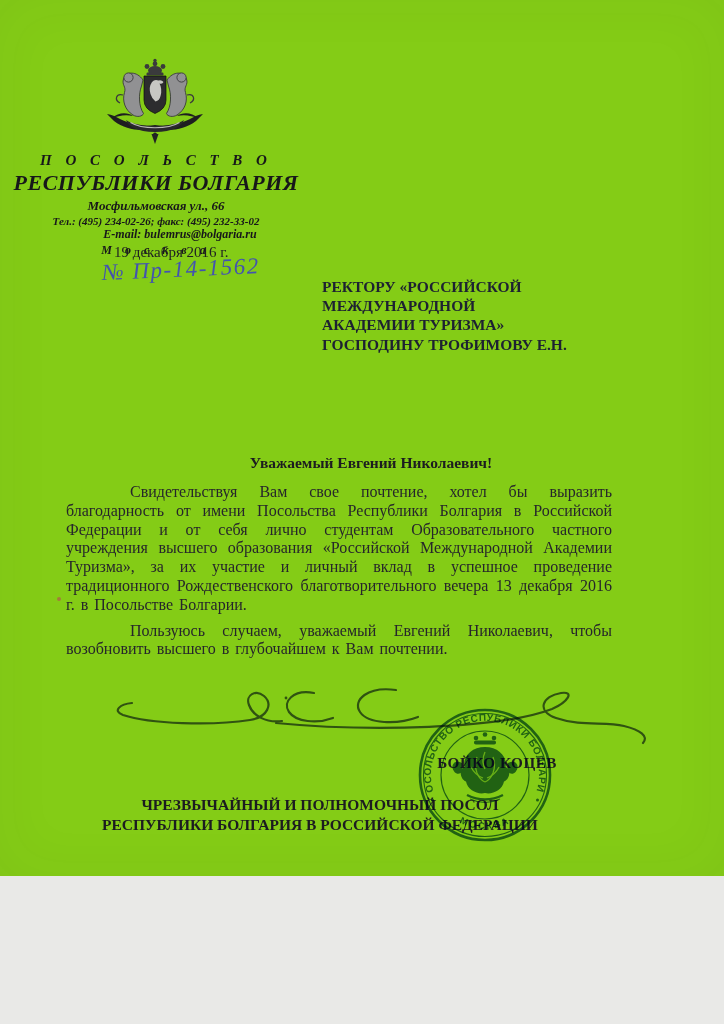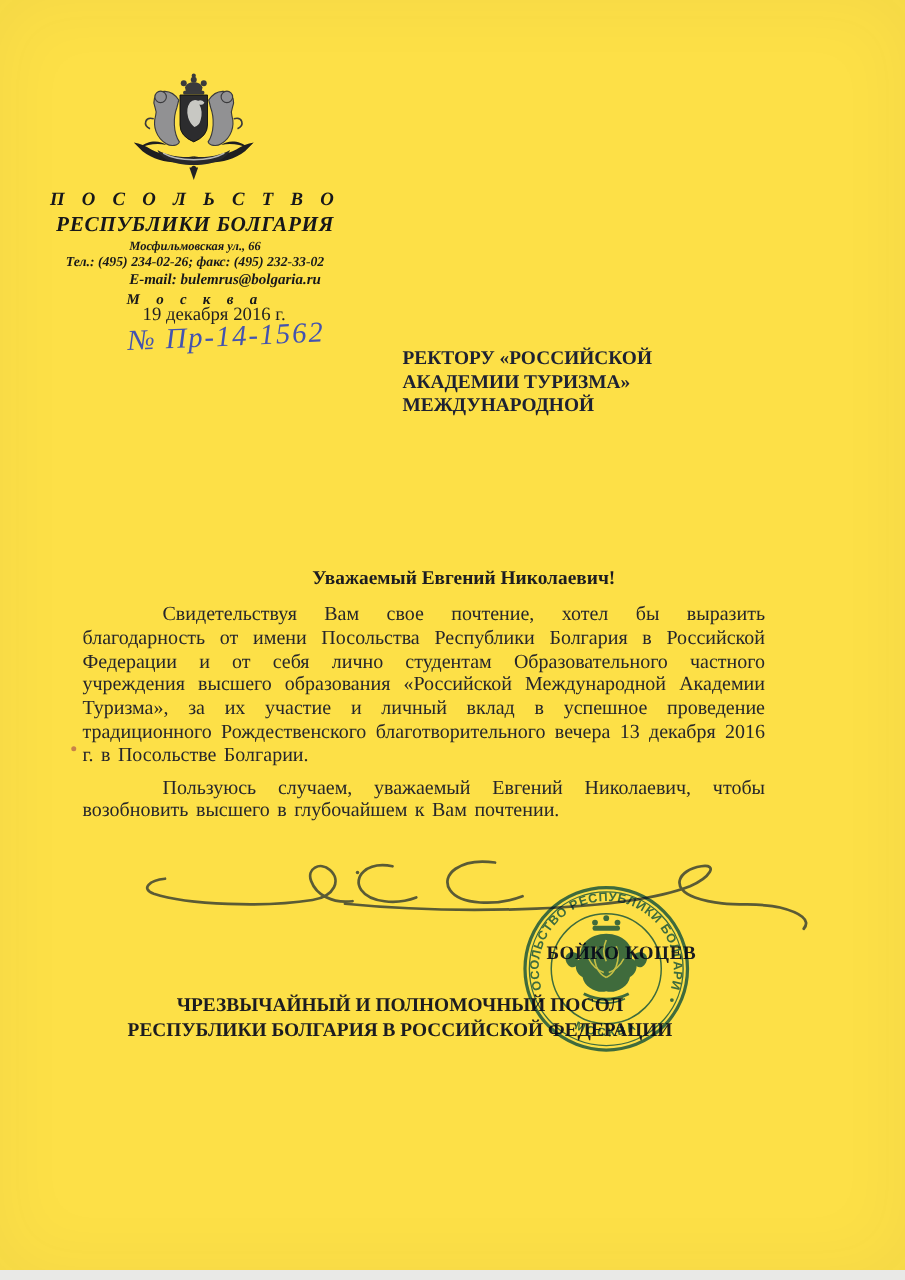--- a/index.html
+++ b/index.html
@@ -1,34 +1,34 @@
 <!DOCTYPE html>
 <html><head>
 <meta charset="utf-8">
 <style>
   html, body { margin: 0; padding: 0; background: #e9e9e7; }
   .page {
     position: relative;
-    width: 724px; height: 1016px;
+    width: 724px; height: 876px;
     margin: 0 auto;
-    background: #fde047;
+    background: #84cc16;
     box-shadow: inset 0 0 60px rgba(60,60,55,0.05);
     overflow: hidden;
     font-family: "Liberation Serif", serif;
     color: #222226;
   }
   .abs { position: absolute; }
 
   
   .crest { left: 102px; top: 56px; width: 106px; height: 92px; }
   .letterhead { left: 0; top: 152px; width: 312px; text-align: center;
                 color: #17171a; font-weight: bold; font-style: italic; }
   .lh1 { font-size: 15px; letter-spacing: 5px; }
-  .lh2 { font-size: 17px; letter-spacing: 0.5px; margin-top: 1px; text-align: center; }
-  .lh3 { font-size: 10px; margin-top: 2px; }
+  .lh2 { font-size: 22px; letter-spacing: 0.5px; margin-top: 1px; text-align: center; }
+  .lh3 { font-size: 13px; margin-top: 2px; }
   .lh4 { font-size: 11px; margin-top: 1px; }
   .lh5 { font-size: 12px; margin-left: 48px; }
   .lh6 { font-size: 12px; letter-spacing: 5px; margin-top: 1px; }
 
   .date { left: 114px; top: 244px; font-size: 15px; color: #1f1f23; }
   .refnum {
     left: 102px; top: 258px; font-size: 23px; line-height: 30px;
     color: #4353b0; font-style: italic; letter-spacing: 1.5px;
     transform: rotate(-2.5deg); transform-origin: left center;
   }
@@ -108,22 +108,23 @@
     <div class="lh4">Тел.: (495) 234-02-26; факс: (495) 232-33-02</div>
     <div class="lh5">E-mail: bulemrus@bolgaria.ru</div>
     <div class="lh6">М о с к в а</div>
   </div>
 
   <div class="abs date">19 декабря 2016 г.</div>
   <div class="abs refnum">№ Пр-14-1562</div>
 
   <div class="abs recipient">
     <div>РЕКТОРУ «РОССИЙСКОЙ</div>
+    <div>МЕЖДУНАРОДНОЙ</div>
     <div>АКАДЕМИИ ТУРИЗМА»</div>
-    <div>МЕЖДУНАРОДНОЙ</div>
+    <div>ГОСПОДИНУ ТРОФИМОВУ Е.Н.</div>
   </div>
 
   <div class="abs body-block">
     <p class="salutation">Уважаемый Евгений Николаевич!</p>
     <p class="para">Свидетельствуя Вам свое почтение, хотел бы выразить благодарность от имени Посольства Республики Болгария в Российской Федерации и от себя лично студентам Образовательного частного учреждения высшего образования «Российской Международной Академии Туризма», за их участие и личный вклад в успешное проведение традиционного Рождественского благотворительного вечера 13 декабря 2016 г. в Посольстве Болгарии.</p>
     <p class="para p2">Пользуюсь случаем, уважаемый Евгений Николаевич, чтобы возобновить высшего в глубочайшем к Вам почтении.</p>
   </div>
 
   <svg class="abs signature-svg" viewBox="0 0 560 70" aria-hidden="true">
     <g fill="none" stroke="#4a57b5" stroke-width="2.2" stroke-linecap="round" opacity="0.9">

